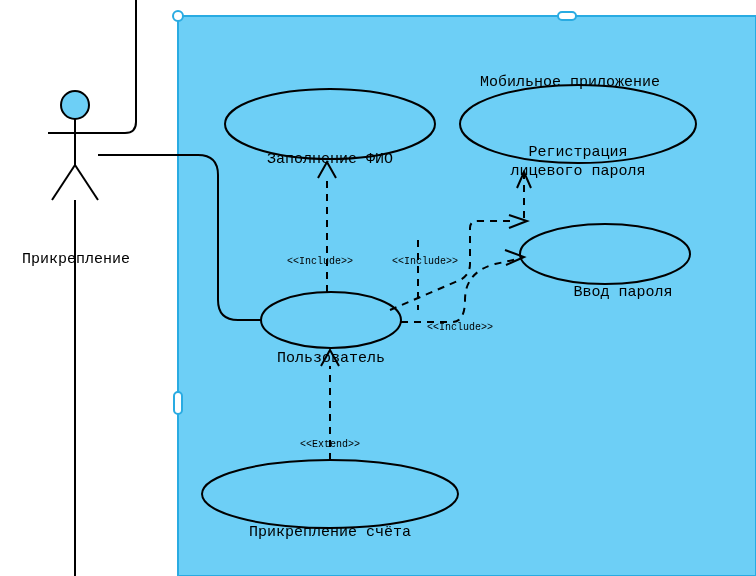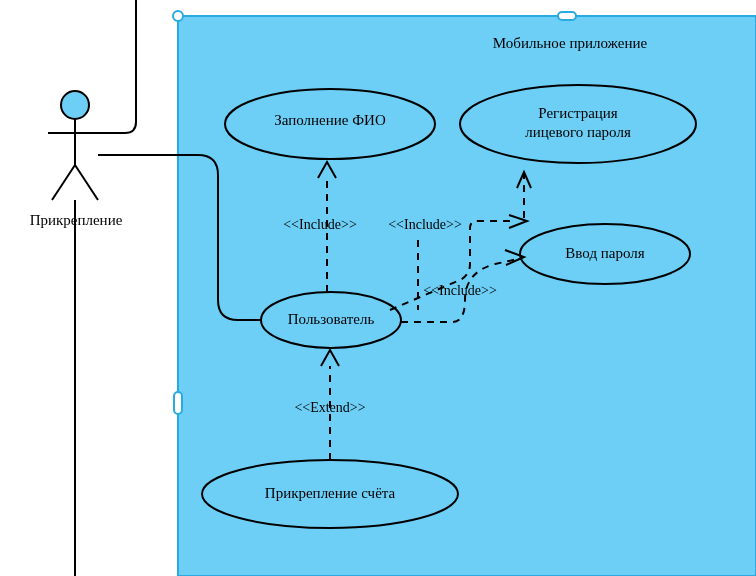--- a/index.html
+++ b/index.html
@@ -19,33 +19,34 @@
     left: 0; top: 0;
     width: 756px;
     height: 576px;
   }
   .txt {
     position: absolute;
     color: #000000;
     white-space: pre;
     text-align: center;
     line-height: 1.15;
-    font-family: Liberation Serif, serif;
+    font-family: Liberation Mono, monospace;
+    margin-top: 39px;
   }
   .label-actor {
     font-size: 15px;
   }
   .label-system {
     font-size: 15px;
   }
   .label-uc {
     font-size: 15px;
   }
   .label-stereo {
-    font-size: 14px;
+    font-size: 10px;
   }
 </style>
 </head>
 <body>
 
 <svg id="canvas" viewBox="0 0 756 576" xmlns="http://www.w3.org/2000/svg">
 
   <rect x="178" y="16" width="578" height="560" fill="#6dcff6" stroke="#29abe2" stroke-width="2"></rect>
 
   <circle cx="178" cy="16" r="5" fill="#ffffff" stroke="#29abe2" stroke-width="2"></circle>
@@ -102,21 +103,21 @@
 
 <div class="txt label-system" style="left:420px; top:35px; width:300px;">Мобильное приложение</div>
 
 <div class="txt label-actor" style="left:5px; top:212px; width:142px;">Прикрепление</div>
 
 <div class="txt label-uc" style="left:230px; top:112px; width:200px;">Заполнение ФИО</div>
 
 <div class="txt label-uc" style="left:478px; top:105px; width:200px;">Регистрация</div>
 <div class="txt label-uc" style="left:478px; top:124px; width:200px;">лицевого пароля</div>
 
-<div class="txt label-uc" style="left:525px; top:245px; width:160px;">Ввод пароля</div>
+<div class="txt label-uc" style="left:543px; top:245px; width:160px;">Ввод пароля</div>
 
 <div class="txt label-uc" style="left:251px; top:311px; width:160px;">Пользователь</div>
 
 <div class="txt label-uc" style="left:210px; top:485px; width:240px;">Прикрепление счёта</div>
 
 <div class="txt label-stereo" style="left:265px; top:217px; width:110px;">&lt;&lt;Include&gt;&gt;</div>
 
 <div class="txt label-stereo" style="left:370px; top:217px; width:110px;">&lt;&lt;Include&gt;&gt;</div>
 
 <div class="txt label-stereo" style="left:405px; top:283px; width:110px;">&lt;&lt;Include&gt;&gt;</div>

